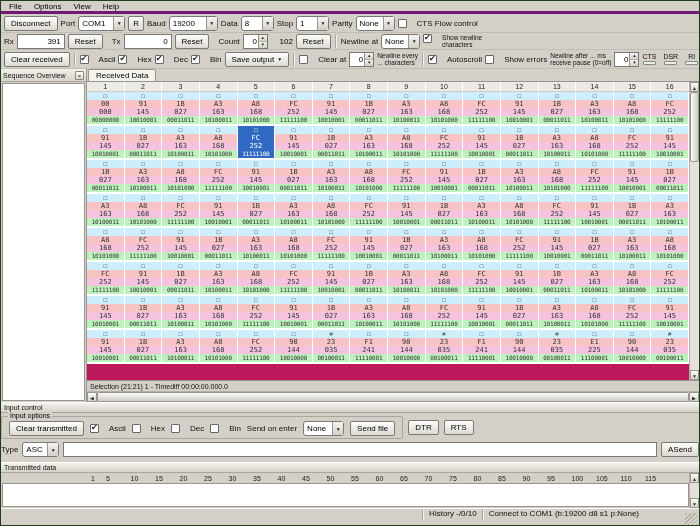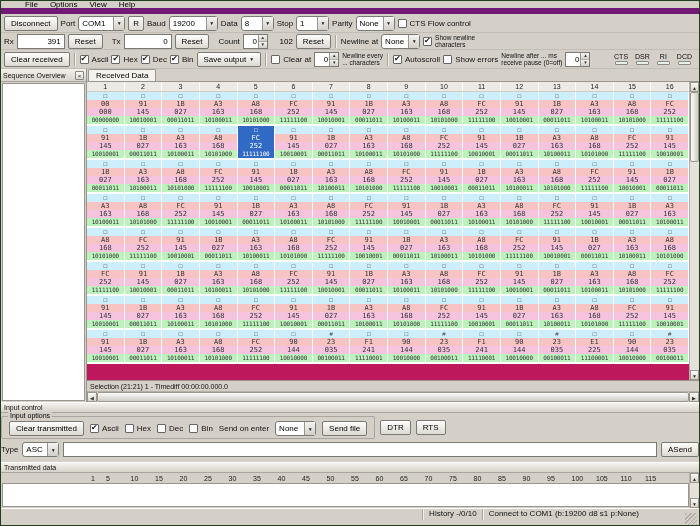--- a/index.html
+++ b/index.html
@@ -12,21 +12,21 @@
 
   
   .titlebar{height:15px;flex:0 0 15px;display:flex;align-items:center;gap:3px;padding:0 3px;color:#fff;
     background:linear-gradient(180deg,#59b259 0%,#1c531c 20%,#0a2c0c 55%,#051505 100%)}
   .appicon{width:9px;height:9px;flex:0 0 9px;background:linear-gradient(135deg,#bfe3ff,#2a6db5);border:1px solid #0d2d55;border-radius:1px}
   .wtitle{font-size:8px;flex:1;white-space:nowrap;overflow:hidden;text-shadow:0 1px 1px #000}
   .wbtn{width:19px;height:11px;flex:0 0 19px;font-size:7px;line-height:10px;text-align:center;color:#222;
     background:linear-gradient(#fefefe,#cfcfcb);border:1px solid #44543f;border-radius:2px}
 
   
-  .menubar{height:13px;flex:0 0 13px;display:flex;align-items:center;padding:0 18px;border-bottom:6px solid #701a75;font-size:8px}
+  .menubar{height:13px;flex:0 0 13px;display:flex;align-items:center;padding:0 2px;border-bottom:3px solid #701a75;font-size:8px}
   .menuitem{padding:1px 6px;white-space:nowrap}
 
   
   .tb{display:flex;align-items:center;gap:3px;padding:0 3px;border-bottom:1px solid #c2beb6;background:var(--gray)}
   .tb1{height:19px;flex:0 0 19px}
   .tb2{height:17px;flex:0 0 17px}
   .tb3{height:19px;flex:0 0 19px}
   .lbl{font-size:8px;color:#111;white-space:nowrap}
   .lbl2col{display:inline-flex;flex-direction:column;font-size:6.5px;line-height:7px;color:#111;white-space:nowrap}
   .btn{display:inline-flex;align-items:center;justify-content:center;height:15px;padding:0 6px;font-size:8px;color:#000;
@@ -40,21 +40,21 @@
   .field{display:inline-flex;align-items:center;justify-content:flex-end;height:15px;padding:0 3px;
     font-size:8px;background:#fff;border:1px solid var(--bdark)}
   .w58{width:48px}
   .num{width:22px;text-align:right;font-size:8px;white-space:nowrap}
   .spin{display:inline-flex;height:15px;border:1px solid var(--bdark);background:#fff}
   .sval{width:14px;display:flex;align-items:center;justify-content:flex-end;font-size:8px;padding-right:1px}
   .sarr{width:9px;flex:0 0 9px;display:flex;flex-direction:column;border-left:1px solid #9a968e}
   .sarr span{flex:1;font-size:4.5px;line-height:6px;text-align:center;color:#333;overflow:hidden;
     background:linear-gradient(#f4f4f3,#d2cfc8)}
   .sarr span:first-child{border-bottom:1px solid #b4b0a8}
-  .chk{display:inline-flex;align-items:center;gap:3px;white-space:nowrap}
+  .chk{display:inline-flex;gap:10px;white-space:nowrap}
   .box{width:9px;height:9px;flex:0 0 9px;background:#fff;border:1px solid #666;position:relative;border-radius:1px}
   .box.on::after{content:"✔";position:absolute;left:0;top:-2px;font-size:8px;color:#222}
   .vsep{width:0;height:13px;border-left:1px solid #aaa69e;border-right:1px solid #f4f1ea;margin:0 1px}
   .ledblock{display:flex;gap:7px;margin-left:auto;margin-right:4px}
   .ledcol{display:flex;flex-direction:column;align-items:center}
   .ledcol .l{font-size:7px;color:#111}
   .led{width:13px;height:4px;margin-top:1px;background:#e9efe9;border:1px solid #8a8a84;border-radius:1px}
 
   
   .main{flex:1;display:flex;min-height:0}

